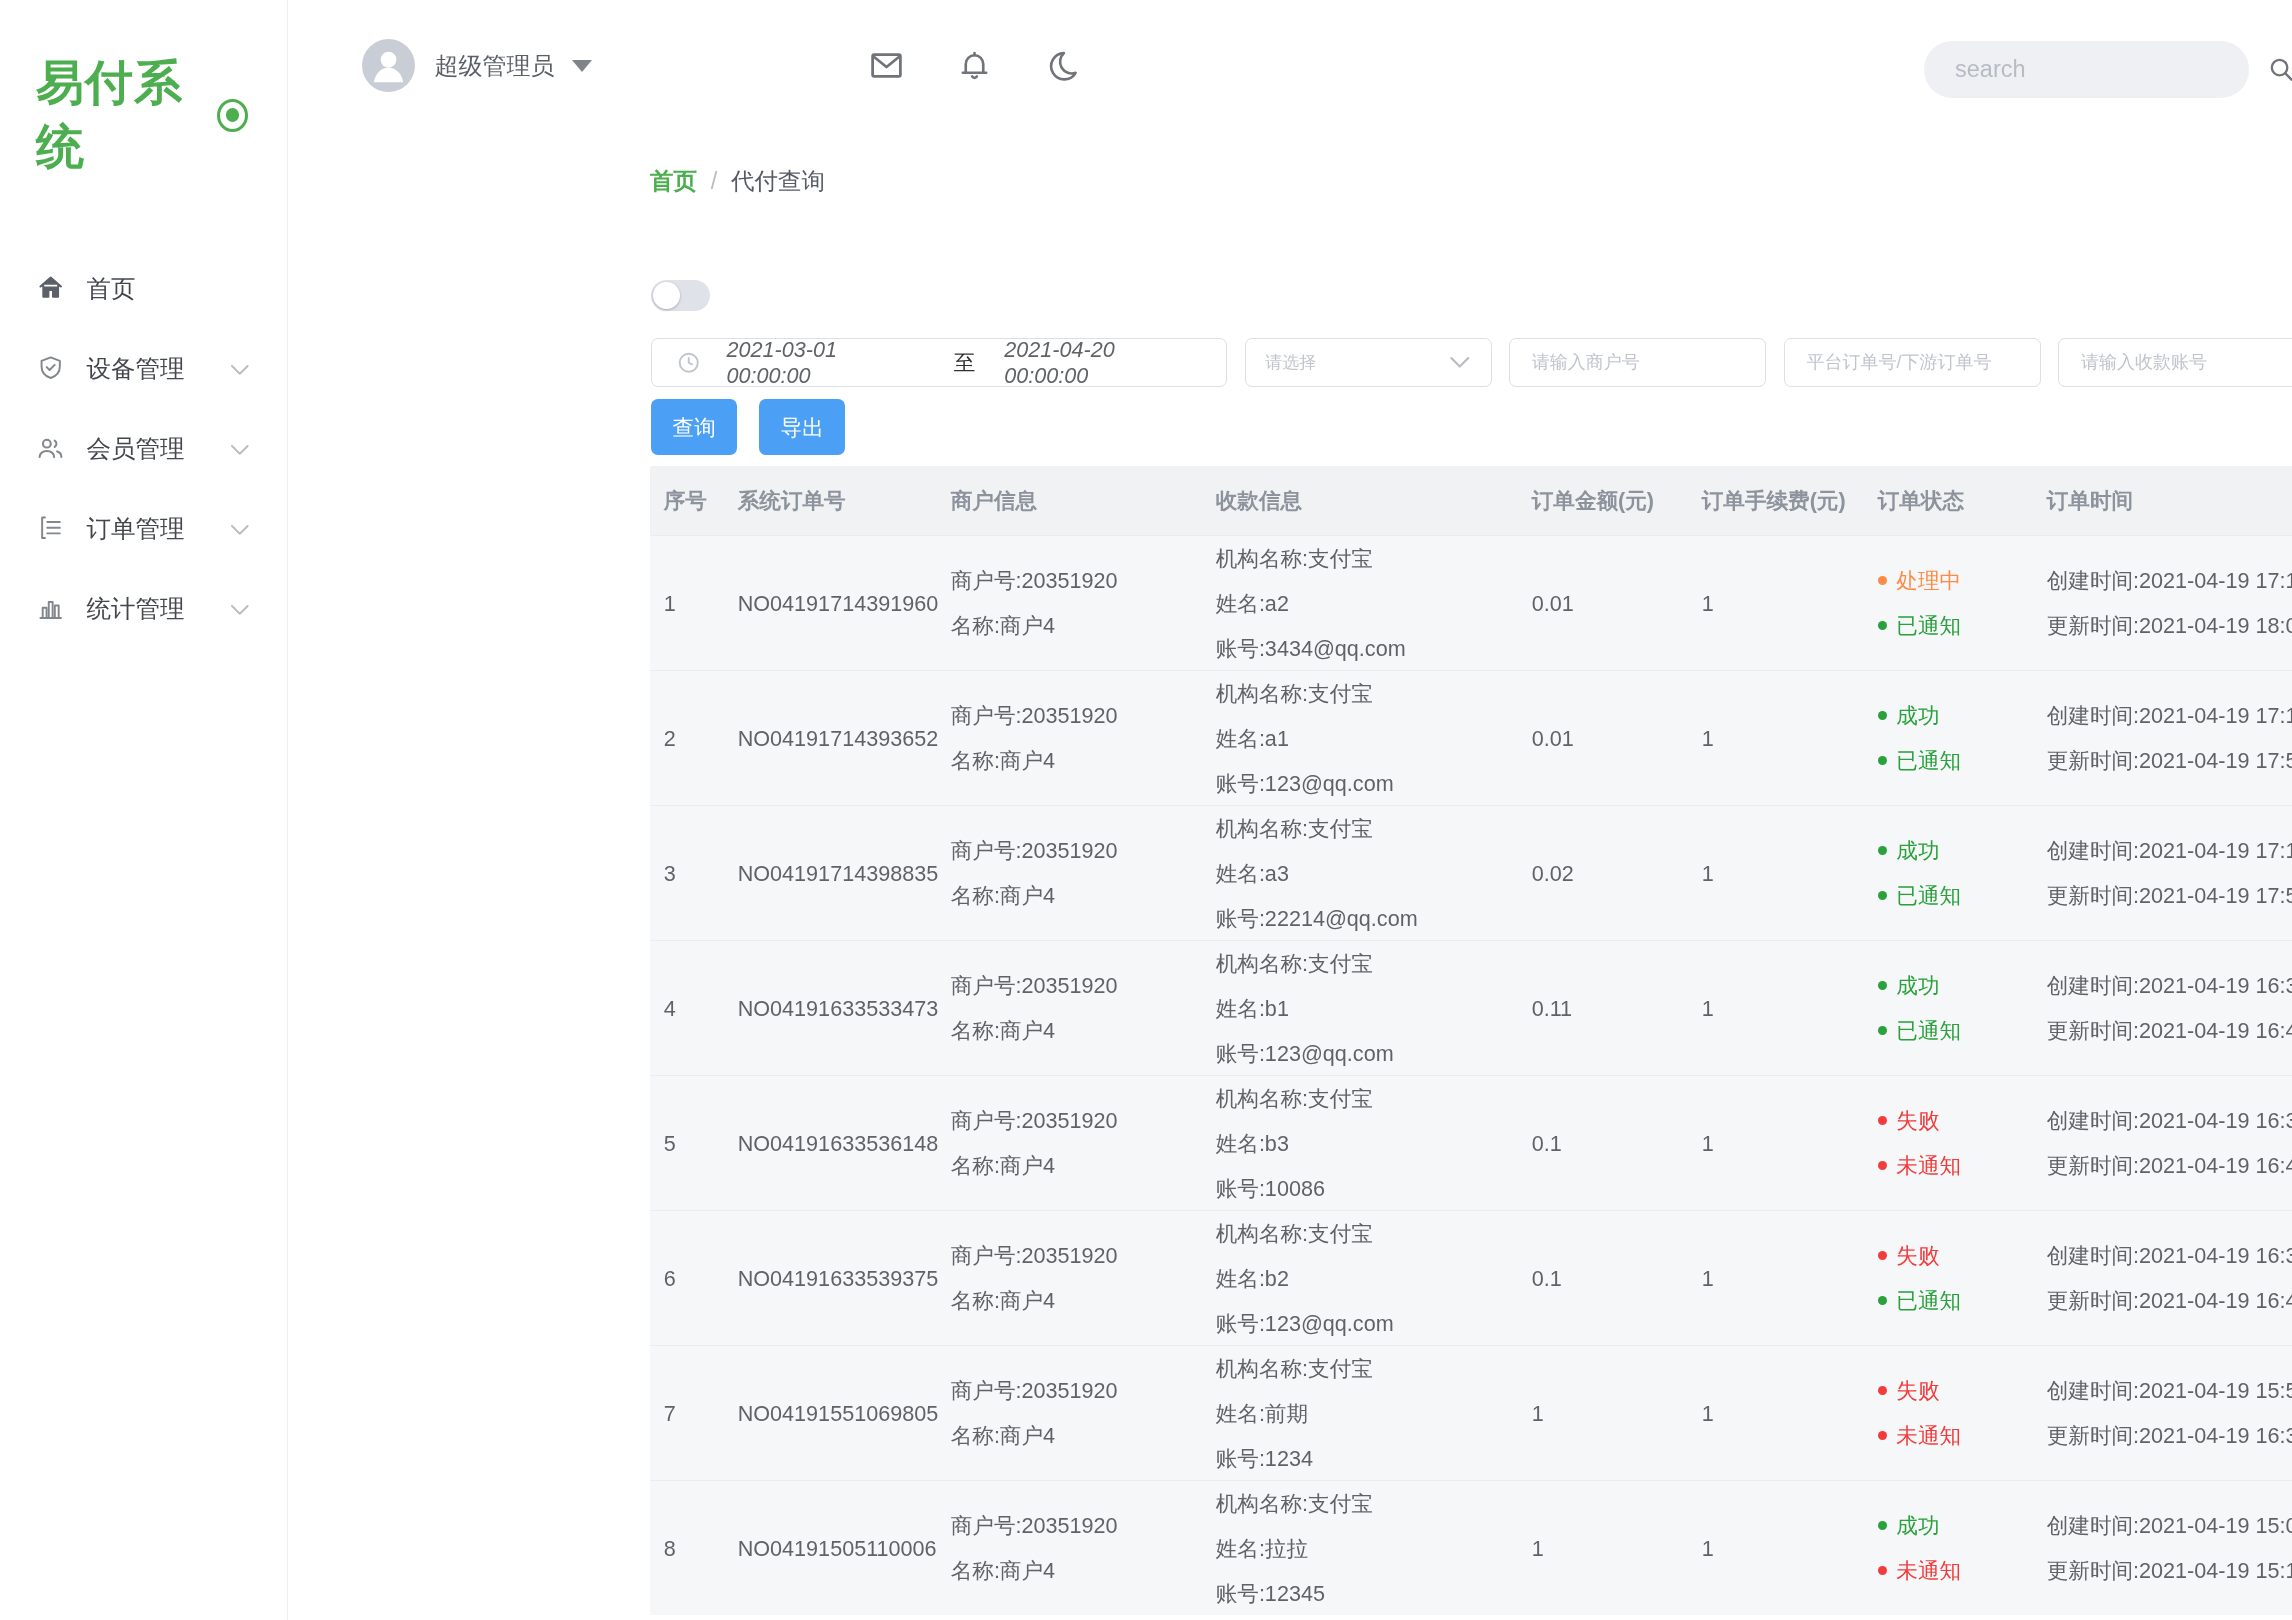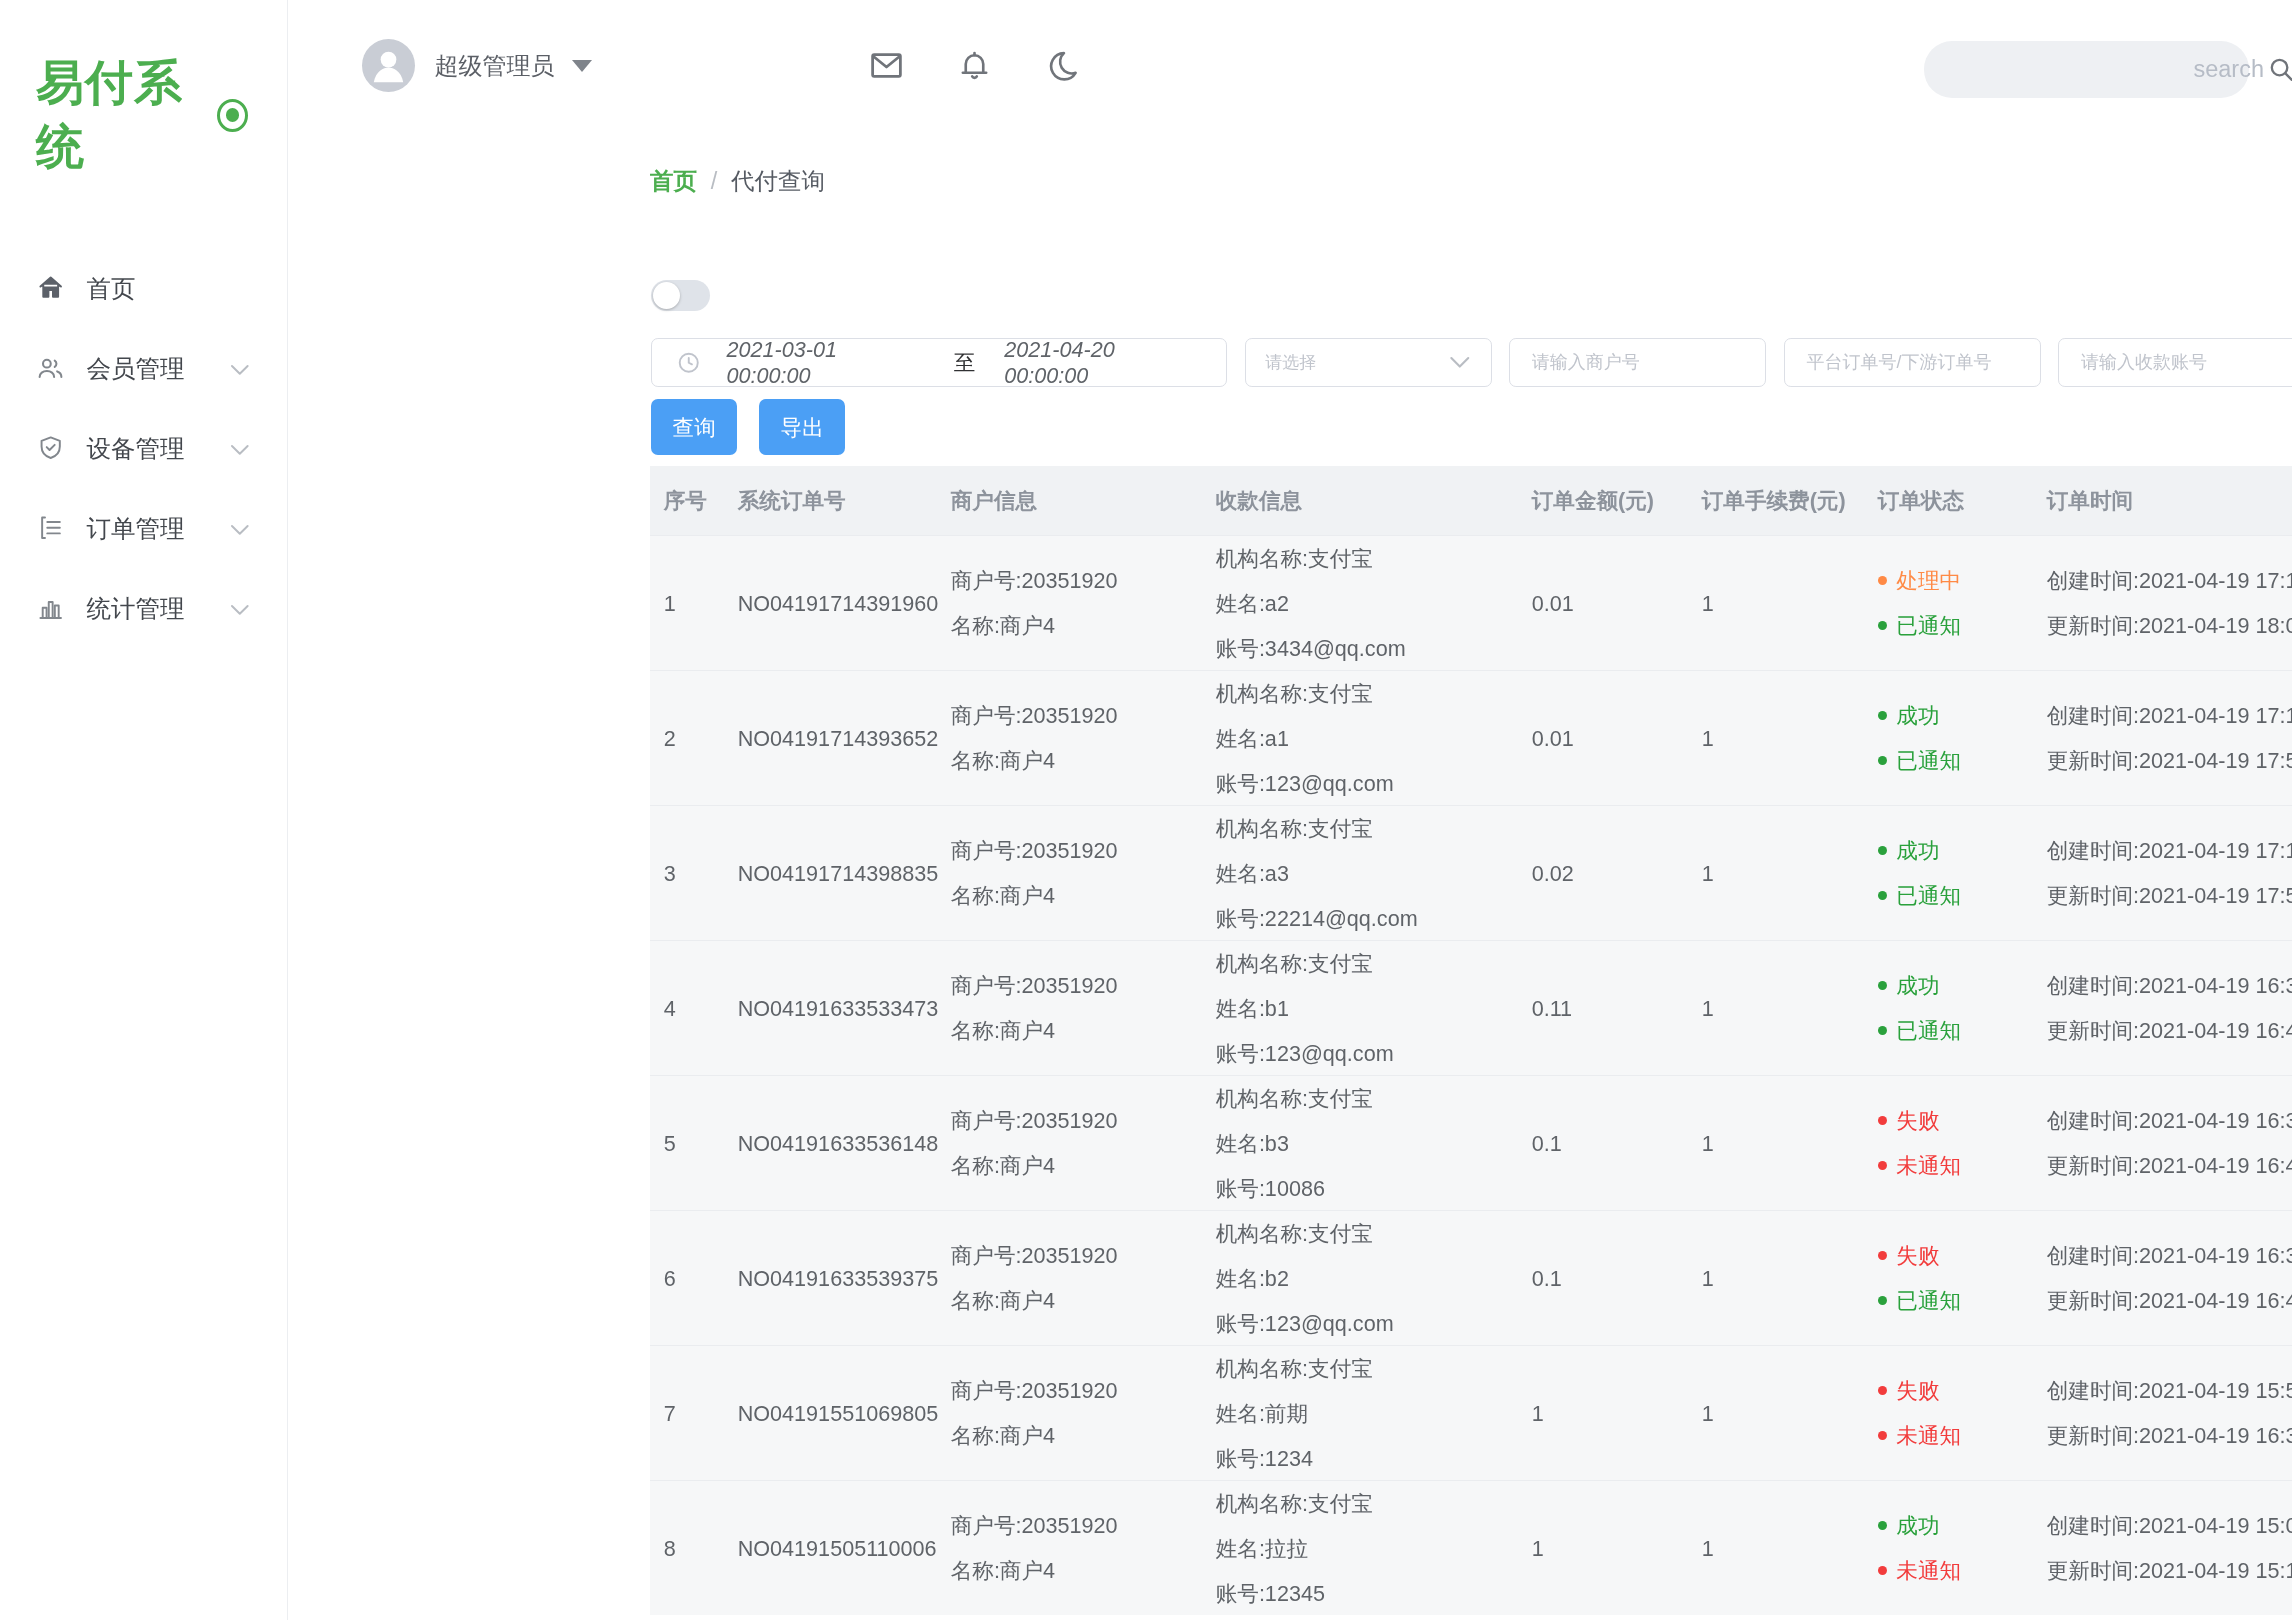--- a/index.html
+++ b/index.html
@@ -26,21 +26,21 @@
   .main{position:absolute;left:288px;top:0;width:2004px;height:1620px;}
   .topbar{position:relative;height:108px;}
   .user-box{position:absolute;left:74px;top:39px;display:flex;align-items:center;cursor:pointer;}
   .avatar{width:53px;height:53px;border-radius:50%;background:#c9cdd5;display:flex;align-items:center;justify-content:center;overflow:hidden;}
   .username{margin-left:19.6px;font-size:24px;color:#5b5f66;}
   .caret-down{margin-left:17.6px;width:0;height:0;border-left:10.8px solid transparent;border-right:10.8px solid transparent;border-top:12.7px solid #7f848b;}
   .top-icons{position:absolute;left:578px;top:45px;display:flex;align-items:center;gap:47px;}
   .top-icon{width:41px;height:41px;display:flex;align-items:center;justify-content:center;cursor:pointer;}
   svg.hic{stroke:#70747a;fill:none;stroke-width:1.8;stroke-linecap:round;stroke-linejoin:round;}
   .search-pill{position:absolute;right:43px;top:41px;width:325px;height:57px;background:#eef0f3;border-radius:28px;display:flex;align-items:center;padding:0 25.5px 0 29px;}
-  .search-pill input{flex:1;border:none;outline:none;background:transparent;font-size:23.5px;color:#5b5f66;font-family:inherit;text-align:right;}
+  .search-pill input{flex:1;border:none;outline:none;background:transparent;font-size:23.5px;color:#5b5f66;font-family:inherit;}
   .search-pill input::placeholder{color:#b6bcc6;}
 
   
   .breadcrumb{position:absolute;left:362px;top:165px;font-size:23.5px;display:flex;align-items:center;gap:13.7px;}
   .bc-home{color:#4cae4f;font-weight:bold;}
   .bc-sep{color:#b9bdc3;}
   .bc-cur{color:#565b63;}
 
   
   .toggle{position:absolute;left:363px;top:280px;width:59px;height:31px;border-radius:15.7px;background:#dfe3e9;cursor:pointer;}
@@ -88,42 +88,42 @@
     <div class="menu-item">
       <span class="mi-icon">
         <svg class="ic ic-dark" width="27.4" height="27.4" viewBox="0 0 24 24">
             <path d="M3 11 L12 3 L21 11 M5.5 9.5 V20 H10 V14 H14 V20 H18.5 V9.5"></path>
           </svg>
       </span>
       <span class="mi-label">首页</span>
     </div>
     <div class="menu-item">
       <span class="mi-icon">
+        <svg class="ic" width="27.4" height="27.4" viewBox="0 0 24 24">
+            <path d="M12 3 L20 6 V11 C20 16 17 19.5 12 21 C7 19.5 4 16 4 11 V6 Z"></path>
+            <polyline points="8.5,11.5 11,14 15.5,9.5"></polyline>
+          </svg>
+      </span>
+      <span class="mi-label">设备管理</span>
+      <span class="chev">
+        <svg class="chev-ic" width="19.6" height="11.8" viewBox="0 0 20 12">
+            <polyline points="2,2 10,10 18,2"></polyline>
+          </svg>
+      </span>
+    </div>
+    <div class="menu-item">
+      <span class="mi-icon">
         <svg class="ic" width="29" height="29" viewBox="0 0 24 24">
             <circle cx="9" cy="8" r="3.2"></circle>
             <path d="M3 19c0-3 2.7-5 6-5s6 2 6 5"></path>
             <path d="M15.5 5.4a3.2 3.2 0 0 1 0 5.3"></path>
             <path d="M17.5 14.4c2.1.6 3.5 2.3 3.5 4.6"></path>
           </svg>
       </span>
       <span class="mi-label">会员管理</span>
-      <span class="chev">
-        <svg class="chev-ic" width="19.6" height="11.8" viewBox="0 0 20 12">
-            <polyline points="2,2 10,10 18,2"></polyline>
-          </svg>
-      </span>
-    </div>
-    <div class="menu-item">
-      <span class="mi-icon">
-        <svg class="ic" width="27.4" height="27.4" viewBox="0 0 24 24">
-            <path d="M12 3 L20 6 V11 C20 16 17 19.5 12 21 C7 19.5 4 16 4 11 V6 Z"></path>
-            <polyline points="8.5,11.5 11,14 15.5,9.5"></polyline>
-          </svg>
-      </span>
-      <span class="mi-label">设备管理</span>
       <span class="chev">
         <svg class="chev-ic" width="19.6" height="11.8" viewBox="0 0 20 12">
             <polyline points="2,2 10,10 18,2"></polyline>
           </svg>
       </span>
     </div>
     <div class="menu-item">
       <span class="mi-icon">
         <svg class="ic" width="27.4" height="27.4" viewBox="0 0 24 24">
             <path d="M7 3 H4.5 V21 H7"></path>

